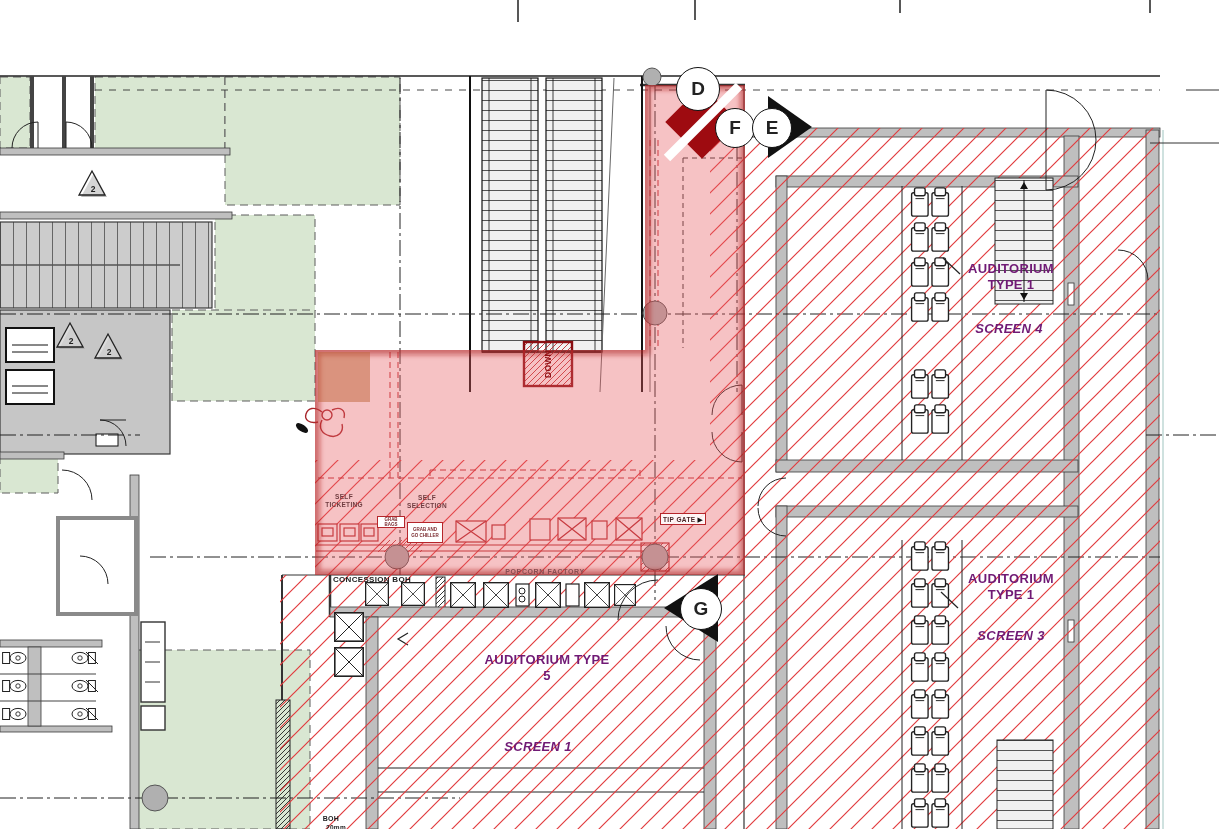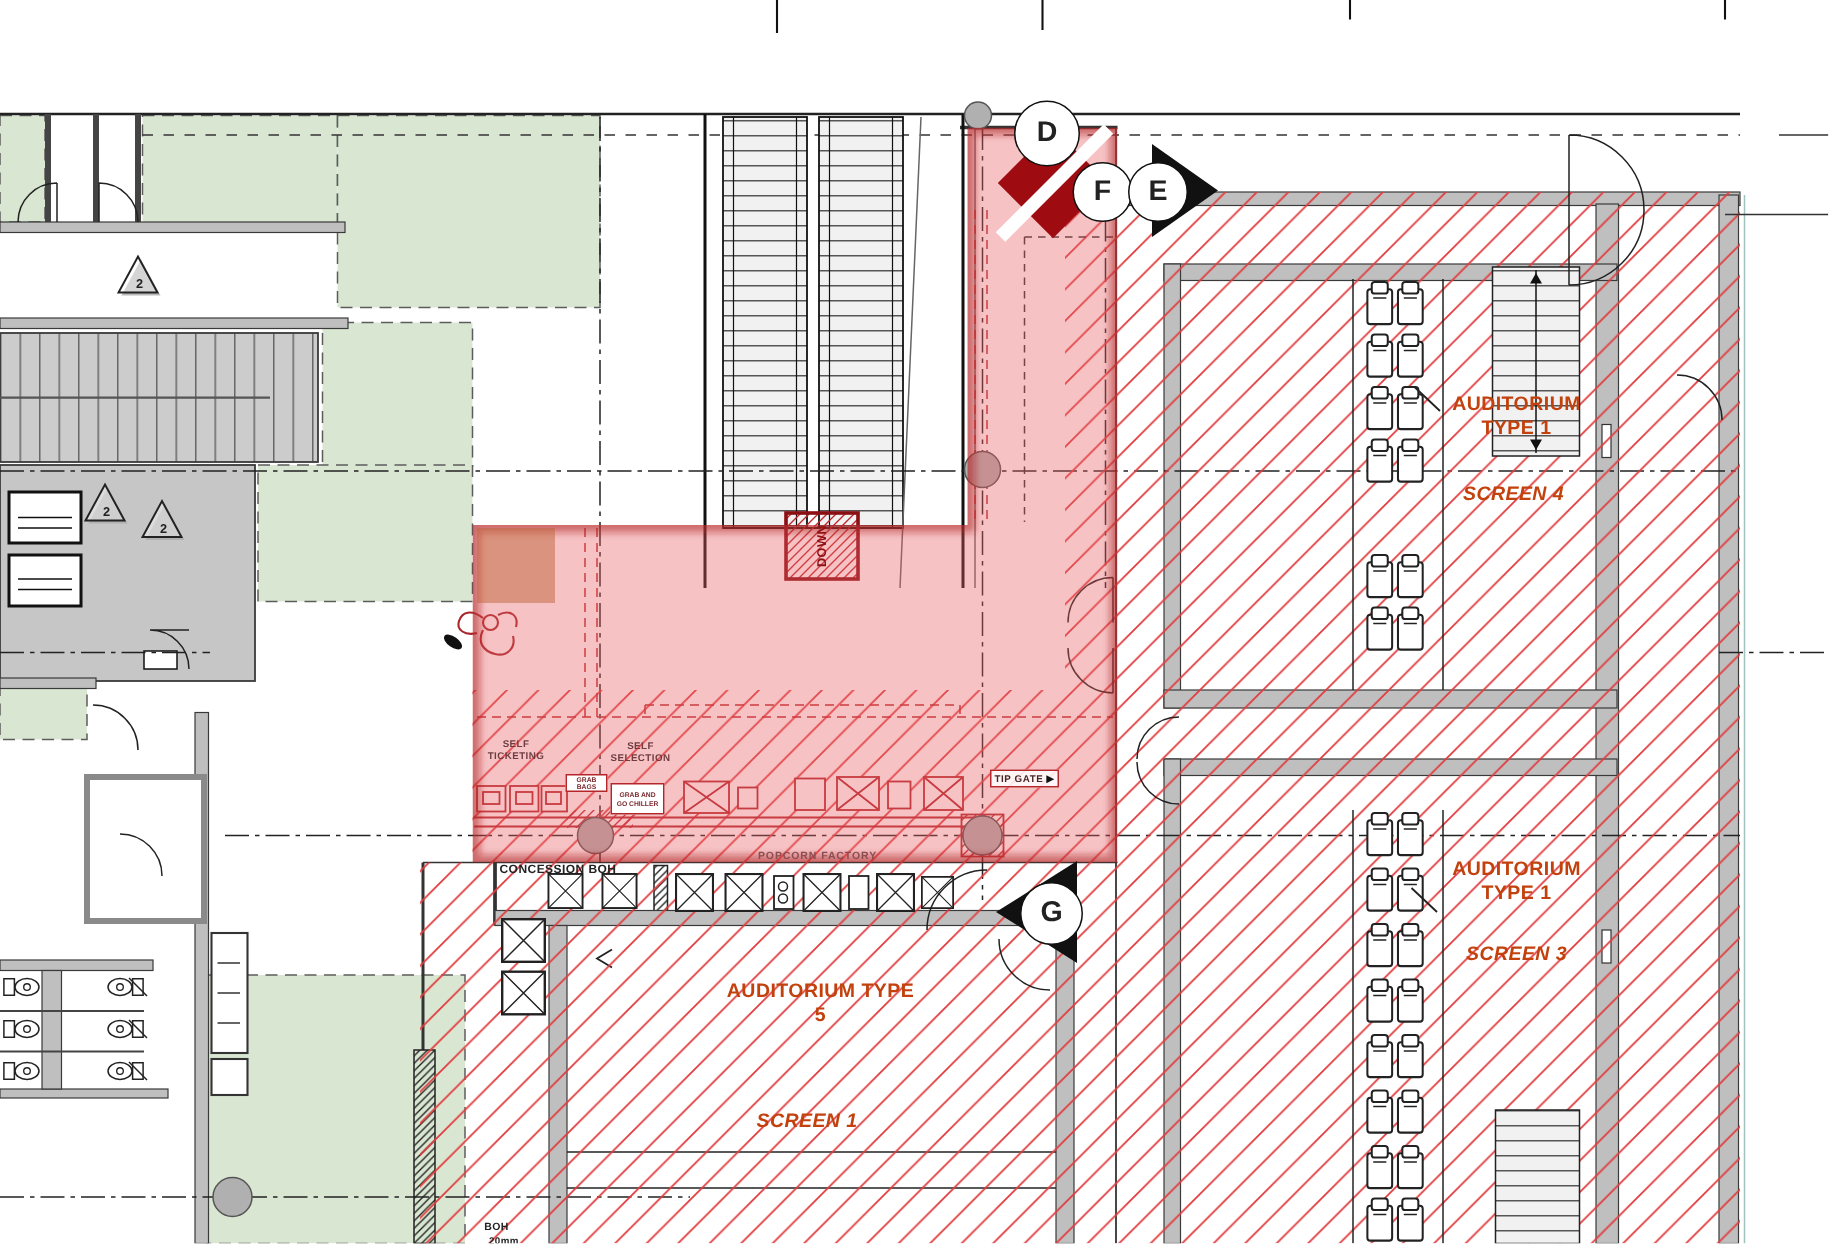--- a/index.html
+++ b/index.html
@@ -1,19 +1,19 @@
 <!DOCTYPE html>
 <html><head>
 <meta charset="utf-8">
 <style>
   html,body{margin:0;padding:0;background:#fff;}
   .plan{position:relative;width:1219px;height:829px;background:#fff;overflow:hidden;
         font-family:"Liberation Sans",sans-serif;}
   .plan svg.base{position:absolute;left:0;top:0;}
-  .lbl{position:absolute;transform:translate(-50%,-50%);text-align:center;color:#c2410c;
+  .lbl{position:absolute;transform:translate(-50%,-50%);text-align:center;color:#701a75;
        font-weight:600;line-height:1.2;letter-spacing:.3px;white-space:normal;}
   .lbl.big{font-size:13px;width:112px;}
   .lbl.big2{font-size:13px;width:132px;}
   .lbl.one{font-size:13px;white-space:nowrap;width:auto;font-style:italic;}
   .lbl.small{font-size:6.5px;width:46px;color:#6f3d40;font-weight:700;}
   .lbl.tiny{font-size:7px;color:#222;font-weight:700;white-space:nowrap;}
   .lbl.popcorn{font-size:7px;color:#8a4e52;font-weight:700;letter-spacing:.6px;white-space:nowrap;}
   .lbl.cboh{font-size:8px;color:#222;font-weight:700;white-space:nowrap;text-align:center;}
   .lbl.down{font-size:8.5px;color:#8f1115;font-weight:700;transform:translate(-50%,-50%) rotate(-90deg);white-space:nowrap;}
   .microbox{position:absolute;background:#fff;border:1px solid #b5262b;color:#7a2a2e;

